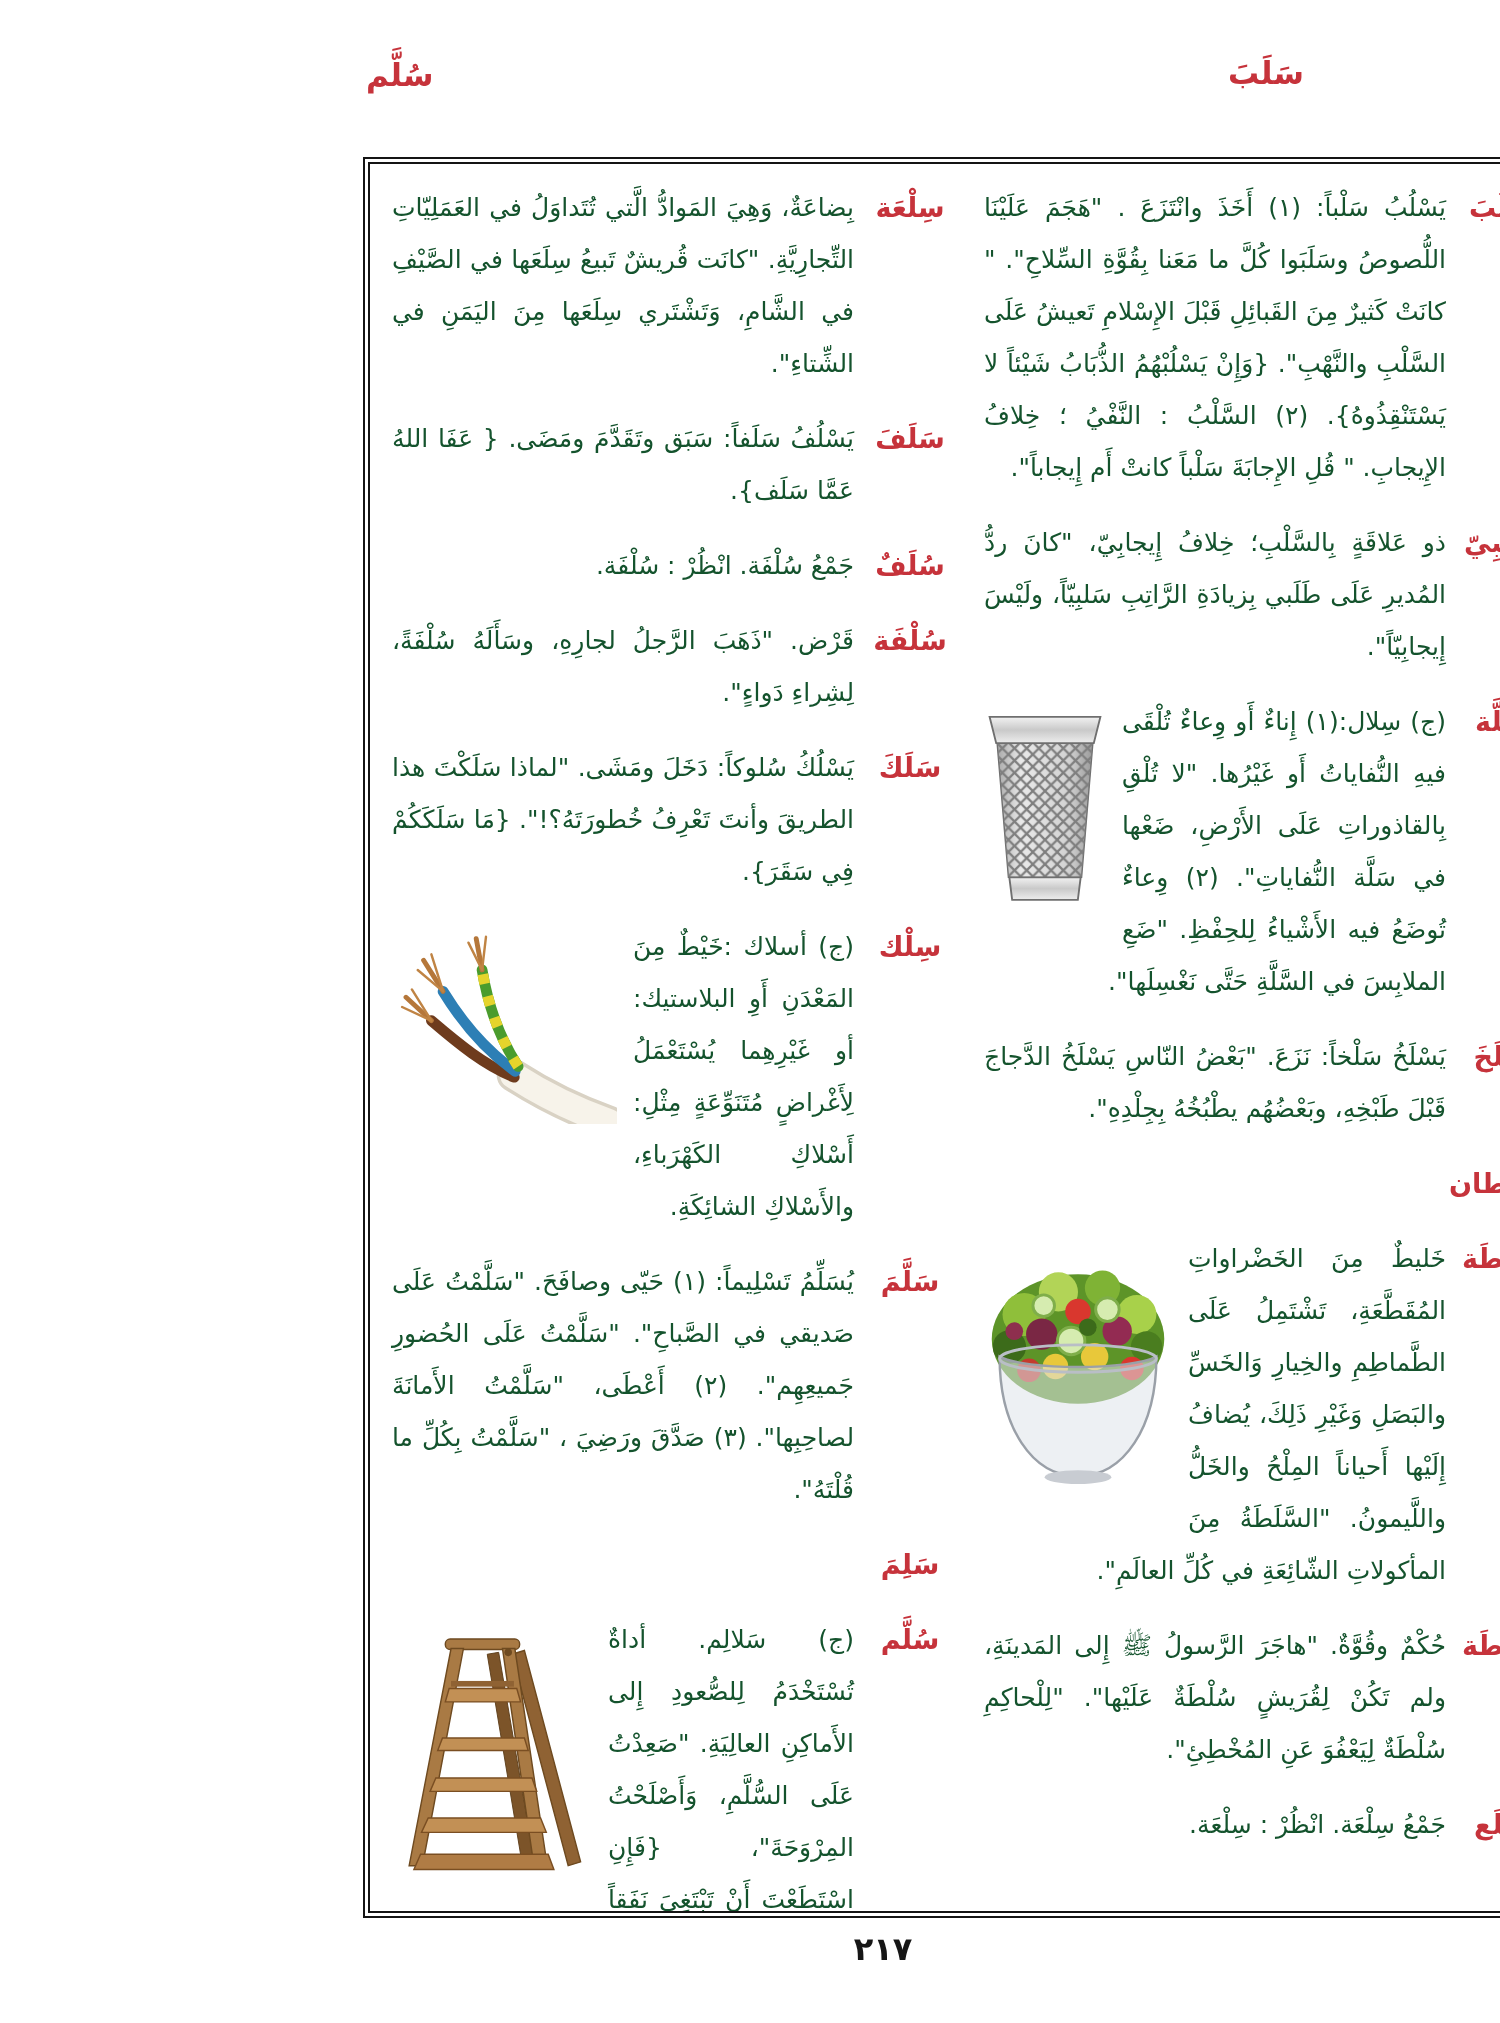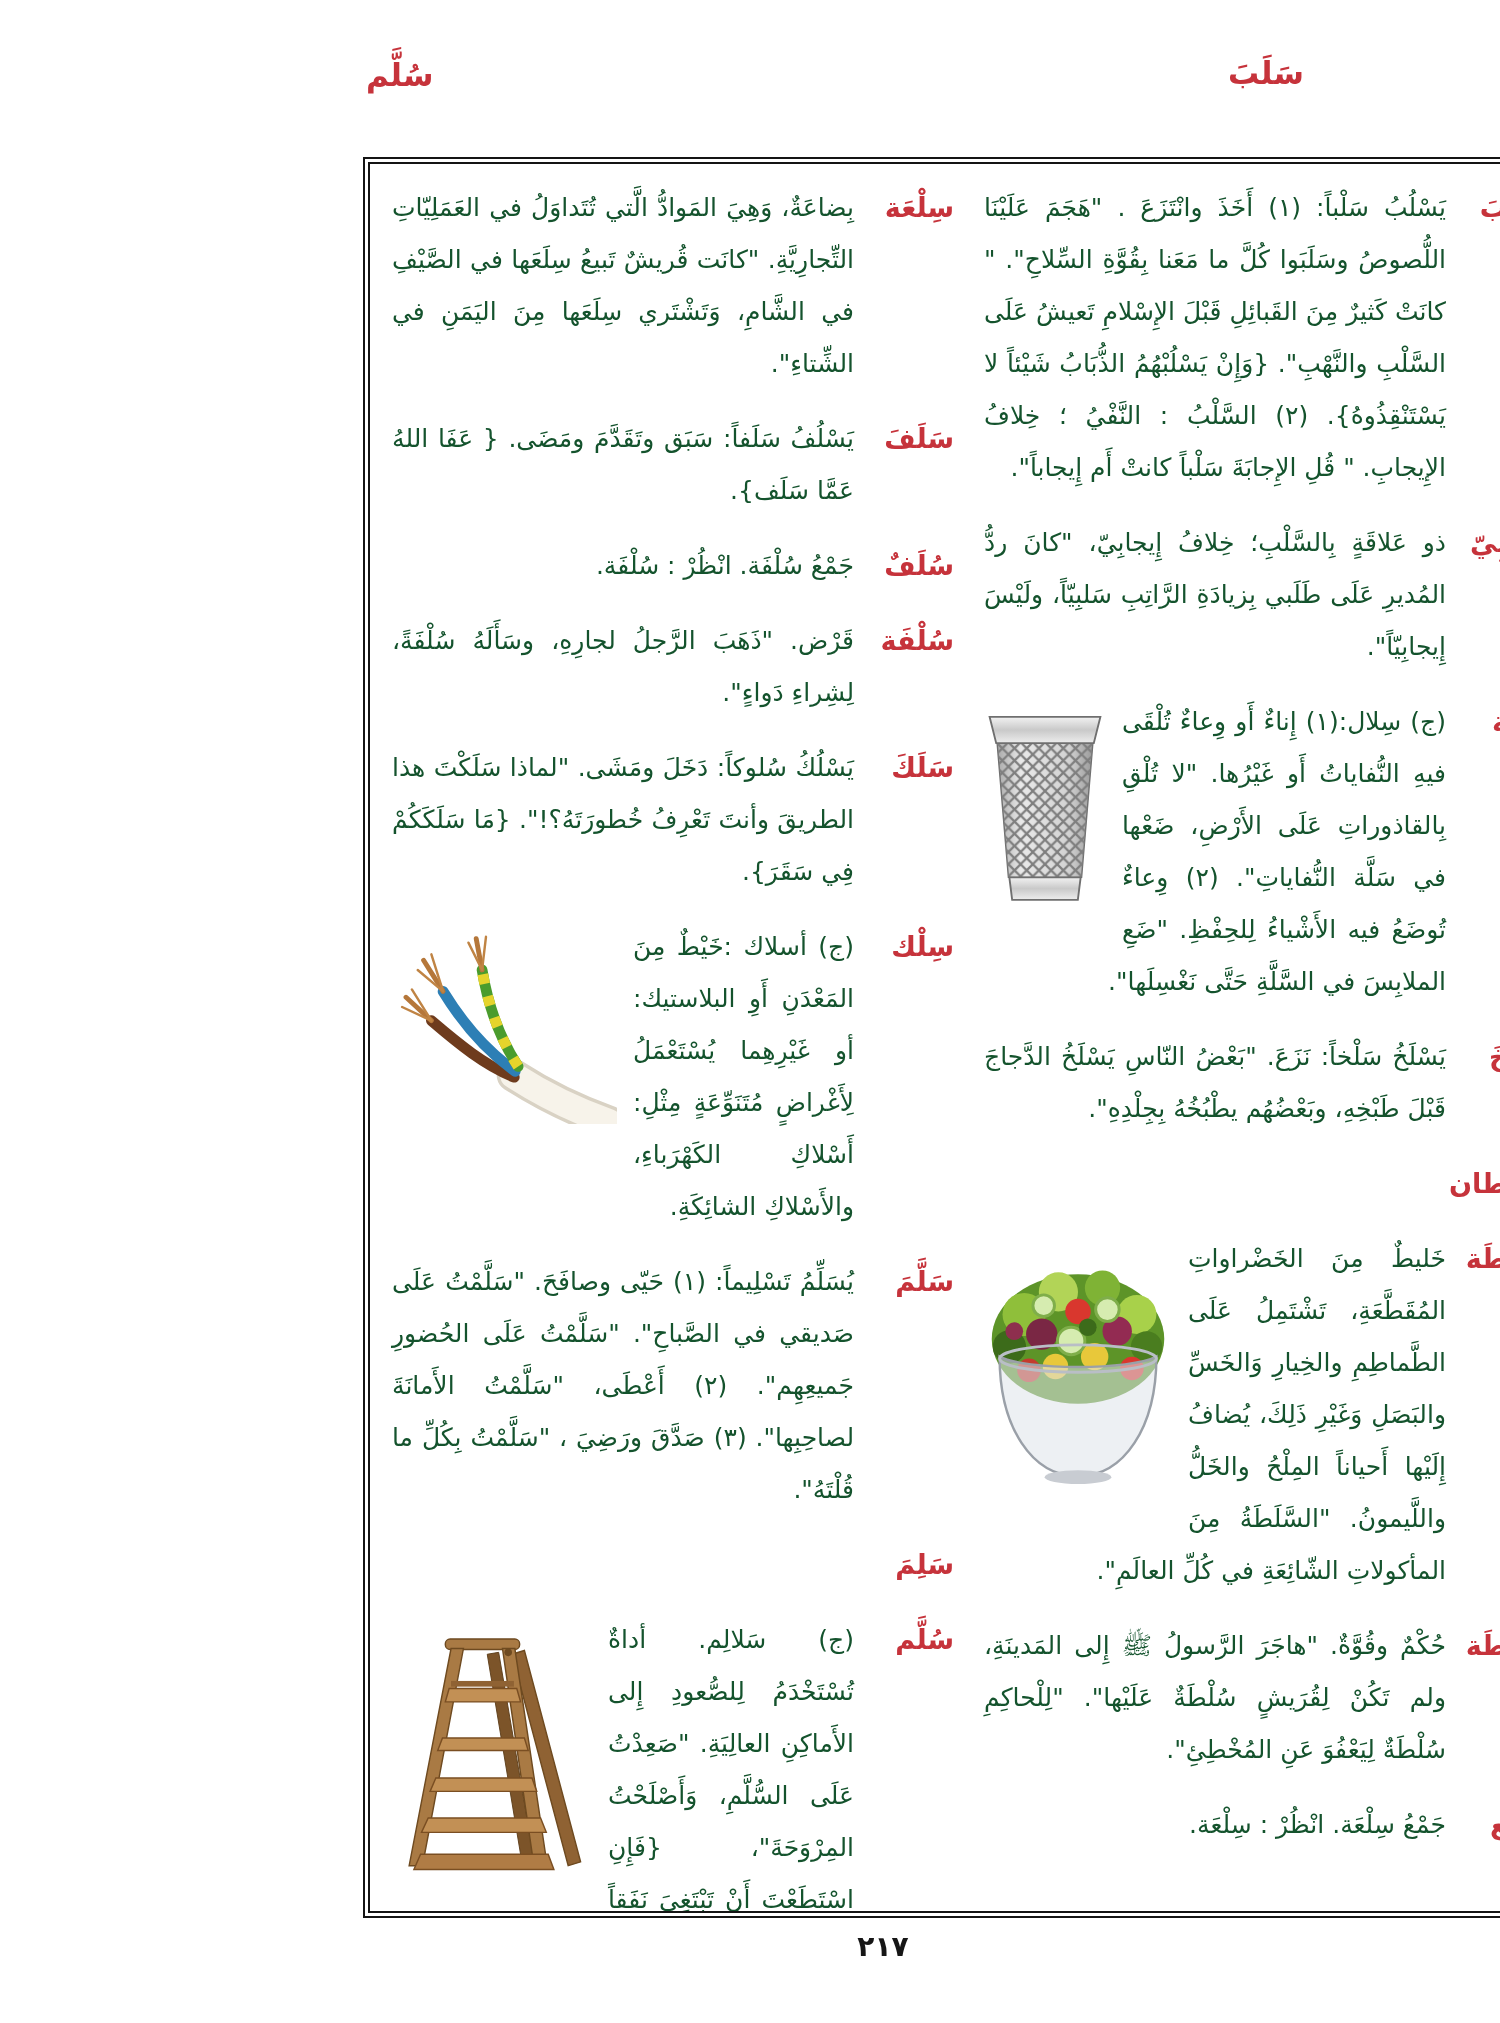--- a/index.html
+++ b/index.html
@@ -46,21 +46,21 @@
     display:flex;
     direction:rtl;
     gap:12px;
   }
   .hw{
     flex:0 0 88px;
     width:88px;
     color:#c6333b;
     font-size:27px;
     font-weight:bold;
-    text-align:right;
+    text-align:center;
     line-height:52px;
     white-space:nowrap;
   }
   .body{
     flex:1 1 auto;
     min-width:0;
     color:#14532d;
     font-size:25px;
     line-height:52px;
     text-align:justify;
@@ -69,21 +69,21 @@
   .illus{
     float:left;
     margin:8px 16px 6px 0;
     display:block;
   }
   .pagenum{
     position:absolute;
     left:0;right:2px;
     top:1930px;
     text-align:center;
-    font-size:28px;
+    font-size:32px;
     font-weight:bold;
     color:#161616;
   }
 </style>
 </head>
 <body>
 
 <div class="page">
 
   <div class="runhead runhead-left">سُلَّم</div>

